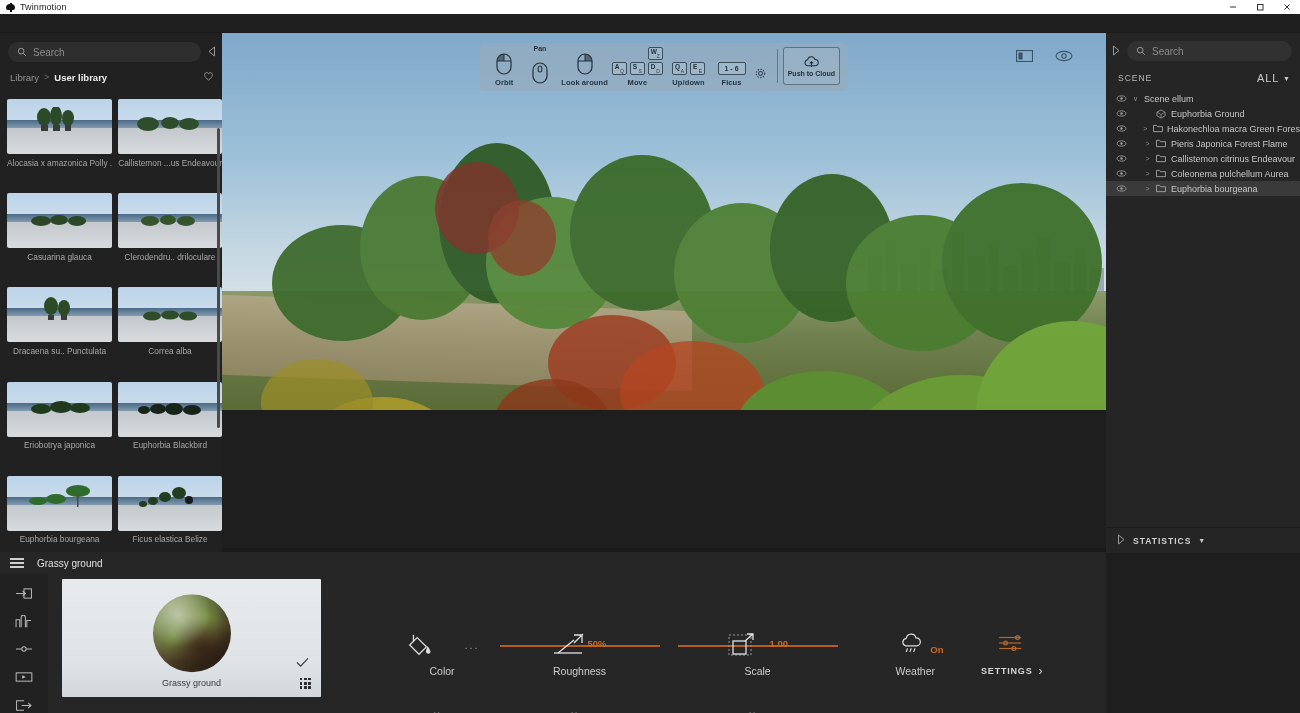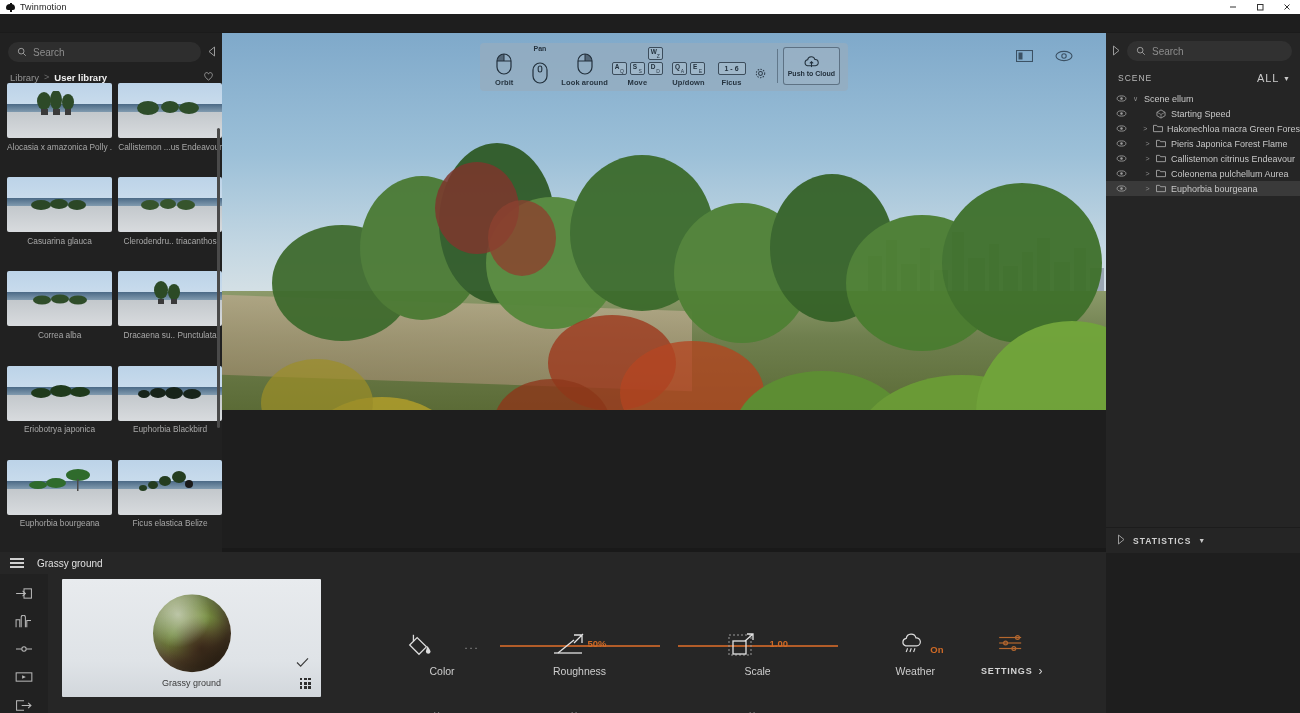--- a/index.html
+++ b/index.html
@@ -73,21 +73,21 @@
 
   .breadcrumb-row {
     display: flex; align-items: center; padding: 9px 8px 0 10px; gap: 5px;
   }
   .crumb { color: #949494; font-size: 9.5px; }
   .crumb.sep { color: #6e6e6e; font-size: 9px; }
   .crumb.active { color: #f0f0f0; font-weight: bold; }
   .heart { margin-left: auto; color: #9a9a9a; font-size: 10px; }
 
   .grid {
-    margin-top: 0; padding: 0 7px; display: grid;
+    margin-top: 16px; padding: 0 7px; display: grid;
     grid-template-columns: 1fr 1fr; gap: 16px 6px;
     height: 455px; overflow: hidden; position: relative;
   }
   .tile { width: 100%; }
   .thumb {
     width: 100%; height: 55px; border-radius: 2px; position: relative;
     overflow: hidden;
     background: linear-gradient(to bottom, #bcd3e8 0%, #c8dbec 38%,
                 #4e6c88 39%, #7e98ad 52%, #c3c8cc 53%, #d8dbde 100%);
   }
@@ -408,46 +408,46 @@
         <div class="tile">
           <div class="thumb">
             <span class="plant" style="left:50%;transform:translateX(-50%)"><svg width="68" height="16" viewBox="0 0 68 16">
                 <g fill="#36542c">
                   <ellipse cx="14" cy="9" rx="9" ry="5"></ellipse>
                   <ellipse cx="32" cy="8" rx="8" ry="5"></ellipse>
                   <ellipse cx="50" cy="9" rx="9" ry="5"></ellipse>
                 </g>
               </svg></span>
           </div>
-          <span class="lbl">Clerodendru.. triacanthos</span>
-        </div>
-        <div class="tile">
-          <div class="thumb">
-            <span class="plant" style="left:50%;transform:translateX(-50%)"><svg width="64" height="14" viewBox="0 0 64 14">
-                <g fill="#2f4d29">
-                  <ellipse cx="14" cy="8" rx="9" ry="4.5"></ellipse>
-                  <ellipse cx="32" cy="7" rx="9" ry="4.5"></ellipse>
-                  <ellipse cx="50" cy="8" rx="9" ry="4.5"></ellipse>
-                </g>
-              </svg></span>
-          </div>
-          <span class="lbl">Correa alba</span>
+          <span class="lbl">Clerodendru.. driloculare</span>
         </div>
         <div class="tile">
           <div class="thumb">
             <span class="plant" style="left:50%;transform:translateX(-50%)"><svg width="54" height="26" viewBox="0 0 54 26">
                 <g fill="#2c4a26">
                   <ellipse cx="18" cy="10" rx="7" ry="9"></ellipse>
                   <ellipse cx="31" cy="12" rx="6" ry="8"></ellipse>
                   <rect x="15" y="19" width="6" height="5" fill="#3a3a3a"></rect>
                   <rect x="28" y="19" width="6" height="5" fill="#3a3a3a"></rect>
                 </g>
               </svg></span>
           </div>
           <span class="lbl">Dracaena su.. Punctulata</span>
+        </div>
+        <div class="tile">
+          <div class="thumb">
+            <span class="plant" style="left:50%;transform:translateX(-50%)"><svg width="64" height="14" viewBox="0 0 64 14">
+                <g fill="#2f4d29">
+                  <ellipse cx="14" cy="8" rx="9" ry="4.5"></ellipse>
+                  <ellipse cx="32" cy="7" rx="9" ry="4.5"></ellipse>
+                  <ellipse cx="50" cy="8" rx="9" ry="4.5"></ellipse>
+                </g>
+              </svg></span>
+          </div>
+          <span class="lbl">Correa alba</span>
         </div>
         <div class="tile">
           <div class="thumb">
             <span class="plant" style="left:50%;transform:translateX(-50%)"><svg width="70" height="18" viewBox="0 0 70 18">
                 <g fill="#1f3a1c">
                   <ellipse cx="16" cy="11" rx="10" ry="5"></ellipse>
                   <ellipse cx="36" cy="9" rx="11" ry="6"></ellipse>
                   <ellipse cx="55" cy="10" rx="10" ry="5"></ellipse>
                 </g>
               </svg></span>
@@ -754,21 +754,21 @@
             </svg>
           </span>
           <span style="width:8px"></span>
           <span class="arw"></span>
           <span class="fi">
             <svg width="10" height="10" viewBox="0 0 11 11">
               <path d="M5.5 1 L10 3.6 L10 7.4 L5.5 10 L1 7.4 L1 3.6 Z" fill="none" stroke="#a5a5a5" stroke-width=".9"></path>
               <path d="M1 3.6 L5.5 6 L10 3.6 M5.5 6 L5.5 10" fill="none" stroke="#a5a5a5" stroke-width=".7"></path>
             </svg>
           </span>
-          <span class="nm">Starting Speed</span>
+          <span class="nm">Euphorbia Ground</span>
         </div>
         <div class="node">
           <span class="eye">
             <svg width="11" height="7" viewBox="0 0 12 8">
               <ellipse cx="6" cy="4" rx="5" ry="3" fill="none" stroke="#9e9e9e" stroke-width="1"></ellipse>
               <circle cx="6" cy="4" r="1.4" fill="#9e9e9e"></circle>
             </svg>
           </span>
           <span style="width:8px"></span>
           <span class="arw">&gt;</span>

